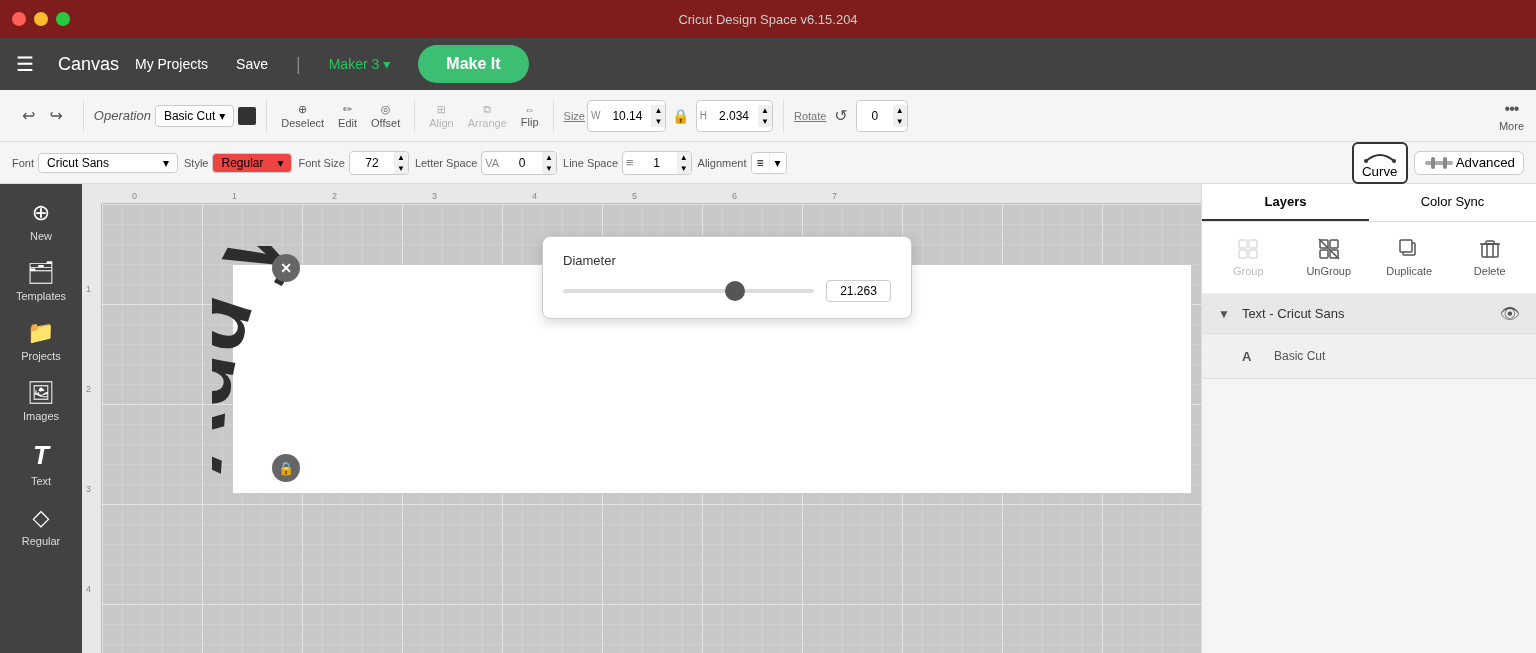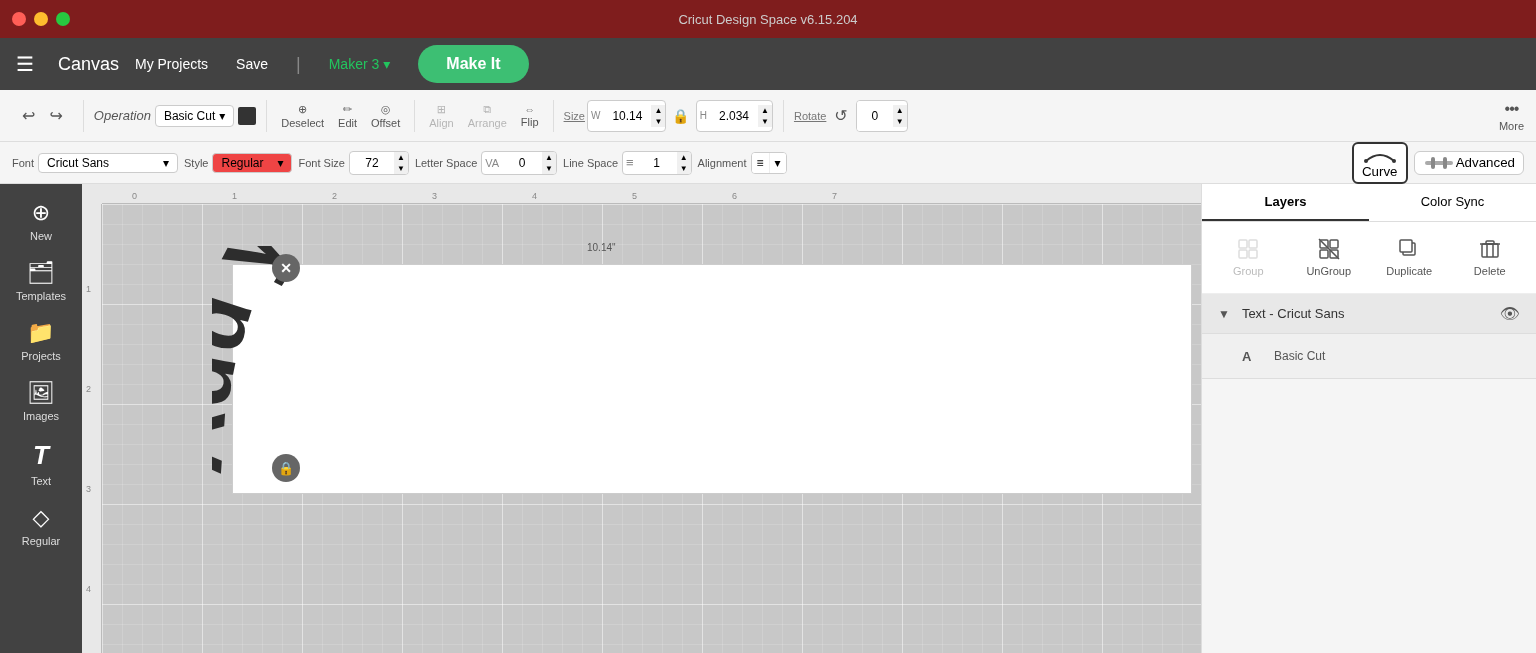--- a/index.html
+++ b/index.html
@@ -551,20 +551,27 @@
       </div>
 
       <div class="close-handle" style="top:50px; left:170px;">
         <span>✕</span>
       </div>
 
       <div class="lock-handle" style="top:250px; left:170px;">
         <span>🔒</span>
       </div>
 
+      <div class="diameter-popup">
+        <div class="diameter-label">Diameter</div>
+        <div class="diameter-slider-row">
+          <input type="range" class="diameter-slider" min="0" max="100" value="70" style="">
+          <input type="text" class="diameter-value" value="21.263" style="">
+        </div>
+      </div>
 
     </div>
   </div>
 
   <div class="right-panel">
     <div class="right-panel-tabs">
       <div class="right-tab active">Layers</div>
       <div class="right-tab">Color Sync</div>
     </div>
     <div class="right-panel-actions">

